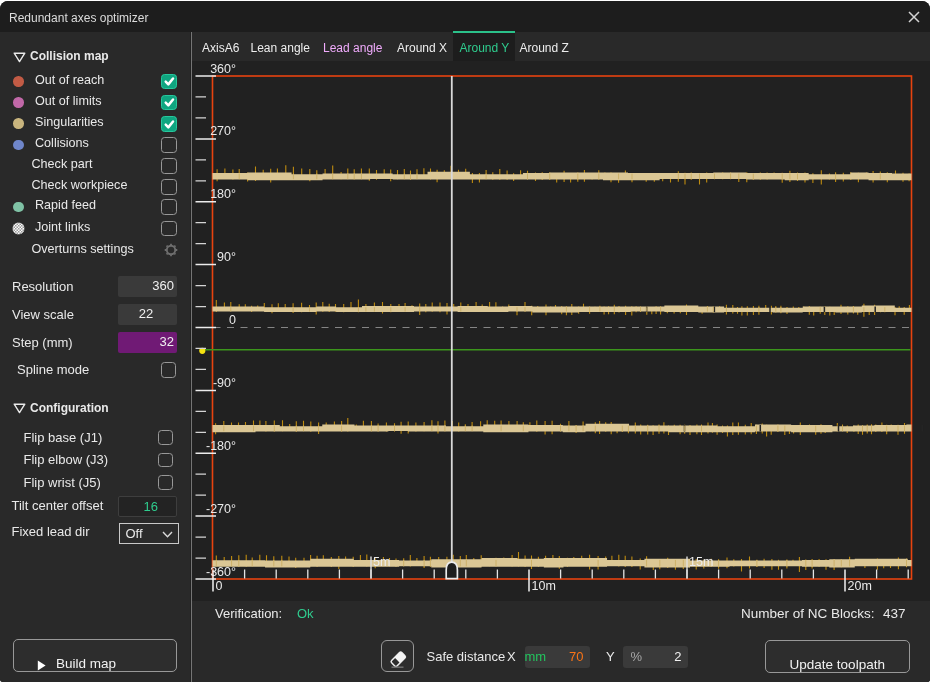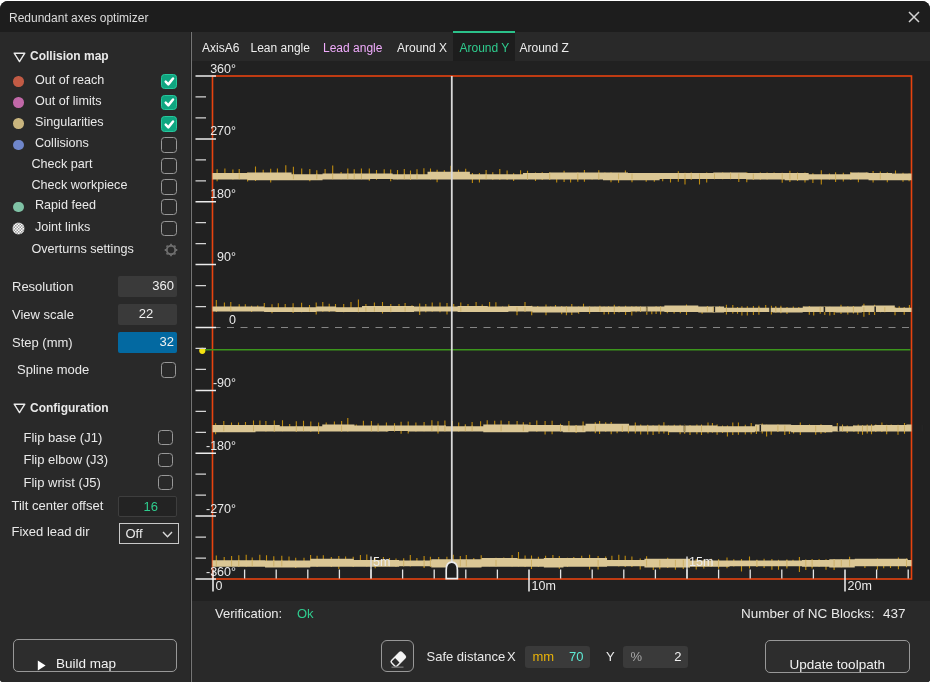--- a/index.html
+++ b/index.html
@@ -84,22 +84,22 @@
       <g transform="rotate(-45 11 10)">
         <rect x="3.8" y="6.6" width="14.4" height="7.6" rx="1.6" fill="none" stroke="#ececec" stroke-width="1.5"></rect>
         <path d="M9.6 6.6 H16.6 a1.6 1.6 0 0 1 1.6 1.6 V12.6 a1.6 1.6 0 0 1 -1.6 1.6 H9.6 Z" fill="#f4f4f4"></path>
       </g>
       <path d="M4.5 18.2 H16.5" stroke="#6f6f6f" stroke-width="1.5"></path>
     </svg>
   </div>
   <div style="position:absolute;left:426.5px;top:647.5px;font-size:13px">Safe distance</div>
   <div style="position:absolute;left:507px;top:647.5px;font-size:13px">X</div>
   <div class="nfield" style="left:524.5px;top:644.5px;width:65px">
-    <span style="position:absolute;left:8px;top:3px;color:#eab308">mm</span>
-    <span style="position:absolute;right:6px;top:3px;color:#5eead4">70</span>
+    <span style="position:absolute;left:0;top:3px;color:#22c55e">mm</span>
+    <span style="position:absolute;right:6px;top:3px;color:#f97316">70</span>
     </div>
   <div style="position:absolute;left:606px;top:647.5px;font-size:13px">Y</div>
   <div class="nfield" style="left:622.5px;top:644.5px;width:65px">
     <span style="position:absolute;left:8px;top:3px;color:#a6a6a6">%</span>
     <span style="position:absolute;right:6px;top:3px;color:#f2f2f2">2</span>
     </div>
   <div class="btn" style="left:764.5px;top:638.5px;width:145.5px;height:33px">Update toolpath</div>
 
   <div class="sidebar"></div>
   <div class="divider"></div>
@@ -155,21 +155,21 @@
 <g stroke="#6e6e6e" fill="none">
         <circle cx="8" cy="8" r="4.2" stroke-width="1.9"></circle>
 <path d="M8 1.7 V3.2 M8 12.8 V14.3 M1.7 8 H3.2 M12.8 8 H14.3 M3.55 3.55 L4.6 4.6 M11.4 11.4 L12.45 12.45 M12.45 3.55 L11.4 4.6 M4.6 11.4 L3.55 12.45" stroke-width="1.8"></path>
       </g>
     </svg>
   <div style="position:absolute;left:12px;top:277.5px;font-size:13px">Resolution</div>
 <div style="position:absolute;left:118px;top:275.0px;width:59px;height:21px;background:#3a3a3a;border-radius:2px;box-sizing:border-box;font-size:13px;color:#f0f0f0;text-align:right;line-height:19px;padding-right:3px">360</div>
 <div style="position:absolute;left:12px;top:305.5px;font-size:13px">View scale</div>
 <div style="position:absolute;left:118px;top:303.0px;width:59px;height:21px;background:#3a3a3a;border-radius:2px;box-sizing:border-box;font-size:13px;color:#f0f0f0;text-align:center;line-height:19px;padding-right:3px">22</div>
 <div style="position:absolute;left:12px;top:333.5px;font-size:13px">Step (mm)</div>
-<div style="position:absolute;left:118px;top:331.0px;width:59px;height:21px;background:#0369a1;border-radius:2px;box-sizing:border-box;font-size:13px;color:#f0f0f0;text-align:right;line-height:19px;padding-right:3px">32</div>
+<div style="position:absolute;left:118px;top:331.0px;width:59px;height:21px;background:#701a75;border-radius:2px;box-sizing:border-box;font-size:13px;color:#f0f0f0;text-align:right;line-height:19px;padding-right:3px">32</div>
 <div style="position:absolute;left:17px;top:361px;font-size:13px">Spline mode</div>
 <div style="position:absolute;left:160.5px;top:361.1px;width:15.5px;height:15.5px;border:1.3px solid #989898;border-radius:3.5px;box-sizing:border-box"></div>
 <svg width="13" height="11" viewBox="0 0 13 11" style="position:absolute;left:13px;top:402px">
       <path d="M1.2 1.2 H11.8 L6.5 9.6 Z" fill="none" stroke="#e9e9e9" stroke-width="1.4" stroke-linejoin="round"></path>
     </svg>
 <div style="position:absolute;left:30px;top:399.5px;font-weight:bold;font-size:12px">Configuration</div>
 <div style="position:absolute;left:23.5px;top:428.5px;font-size:13px">Flip base (J1)</div>
 <div style="position:absolute;left:158px;top:429.2px;width:14.5px;height:14.5px;border:1.3px solid #989898;border-radius:3.5px;box-sizing:border-box"></div>
 <div style="position:absolute;left:23.5px;top:451.0px;font-size:13px">Flip elbow (J3)</div>
 <div style="position:absolute;left:158px;top:451.8px;width:14.5px;height:14.5px;border:1.3px solid #989898;border-radius:3.5px;box-sizing:border-box"></div>

